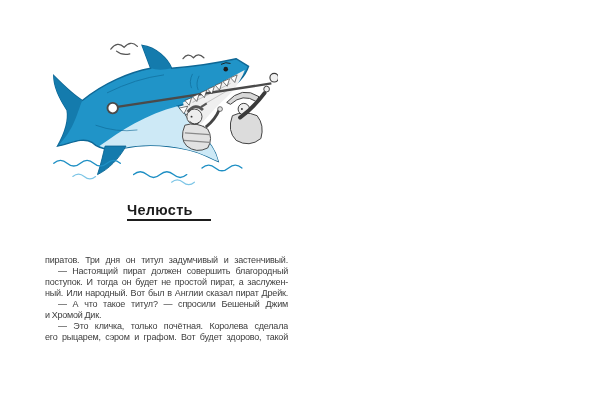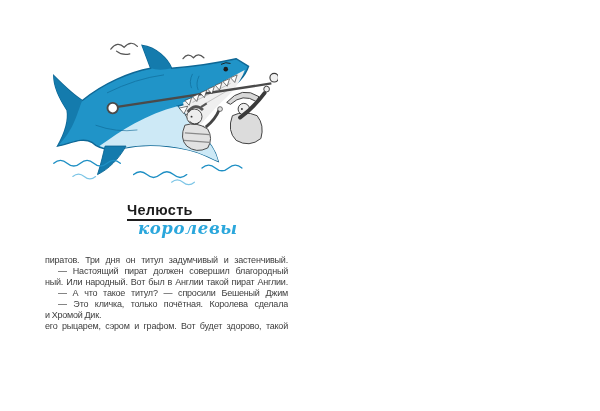--- a/index.html
+++ b/index.html
@@ -135,30 +135,30 @@
         <path d="M88,148 q7,-6 14,0 q7,6 14,0 q7,-6 14,0 q7,6 14,0" stroke="#1e8fc4" stroke-width="1.4"></path>
         <path d="M160,141 q7,-6 14,0 q7,6 14,0 q7,-6 14,0" stroke="#1e8fc4" stroke-width="1.4"></path>
         <path d="M24,150 q6,-5 12,0 q6,5 12,0" stroke="#7cc5e6" stroke-width="1.2"></path>
         <path d="M128,156 q6,-5 12,0 q6,5 12,0" stroke="#7cc5e6" stroke-width="1.2"></path>
       </g>
     </svg>
 
     <div class="title-block">
       <div class="title-main">Челюсть</div>
       <div class="title-rule"></div>
-      <div class="title-script">королевы</div>
     </div>
 
     <div class="text-col" id="left-col">
         <div class="tline">пиратов. Три дня он титул задумчивый и застенчивый.</div>
-        <div class="tline ind">— Настоящий пират должен совершил благородный</div>
-        <div class="tline">ный. Или народный. Вот был в Англии такой пират Англии.</div>
+        <div class="tline ind">— Настоящий пират должен совершить благородный</div>
+        <div class="tline">поступок. И тогда он будет не простой пират, а заслужен-</div>
+        <div class="tline">ный. Или народный. Вот был в Англии сказал пират Дрейк.</div>
         <div class="tline ind">— А что такое титул? — спросили Бешеный Джим</div>
+        <div class="tline end">и Хромой Дик.</div>
         <div class="tline ind">— Это кличка, только почётная. Королева сделала</div>
-        <div class="tline end">и Хромой Дик.</div>
         <div class="tline">его рыцарем, сэром и графом. Вот будет здорово, такой</div>
       </div>
 
     <div class="page-num" id="num-left">32</div>
   </div>
 
   <div class="page page-right">
     
 
     

